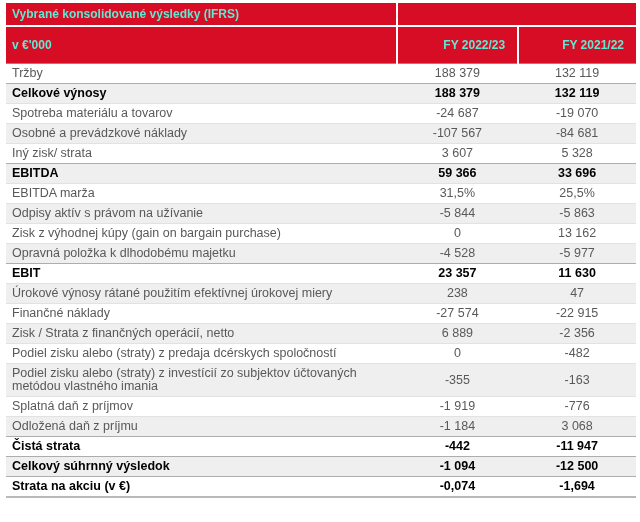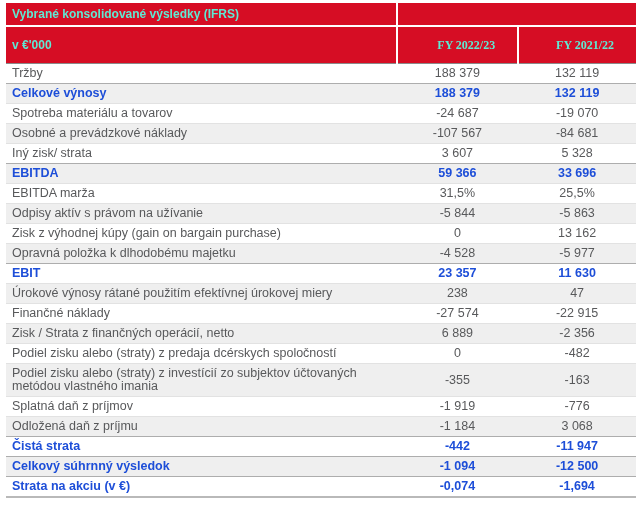--- a/index.html
+++ b/index.html
@@ -29,39 +29,39 @@
     background: var(--red);
     color: #5eead4;
     font-weight: bold;
     font-size: 12px;
     text-align: left;
     padding: 0 6px;
     vertical-align: middle;
   }
   thead tr.h1 th { height: 22px; border-bottom: 2px solid #ffffff; }
   thead tr.h2 th { height: 36px; }
-  thead th.num-h { text-align: right; padding-right: 22px; font-family: Liberation Serif, serif; }
+  thead th.num-h { text-align: right; padding-right: 12px; }
   thead th.vdiv { border-left: 2px solid #ffffff; }
 
   tbody td {
     font-size: 12.5px;
     line-height: 13px;
     color: #58595b;
     padding: 3px 6px;
     vertical-align: middle;
     border-top: 1px solid #e2e2e2;
     overflow: hidden;
   }
   tbody tr { height: 19px; }
   tbody tr:nth-child(even) { background: #efefef; }
   tbody tr:nth-child(odd)  { background: #ffffff; }
   tbody tr:first-child td  { border-top: 1px solid #8a8a8a; }
   tbody tr.bold td {
     font-weight: bold;
-    color: #1d4ed8;
+    color: #000000;
     border-top: 1px solid #adadad;
   }
   tbody td.num { text-align: center; white-space: nowrap; }
 </style>
 </head>
 <body>
 
 <div class="page">
   <table class="fin">
     <colgroup>

